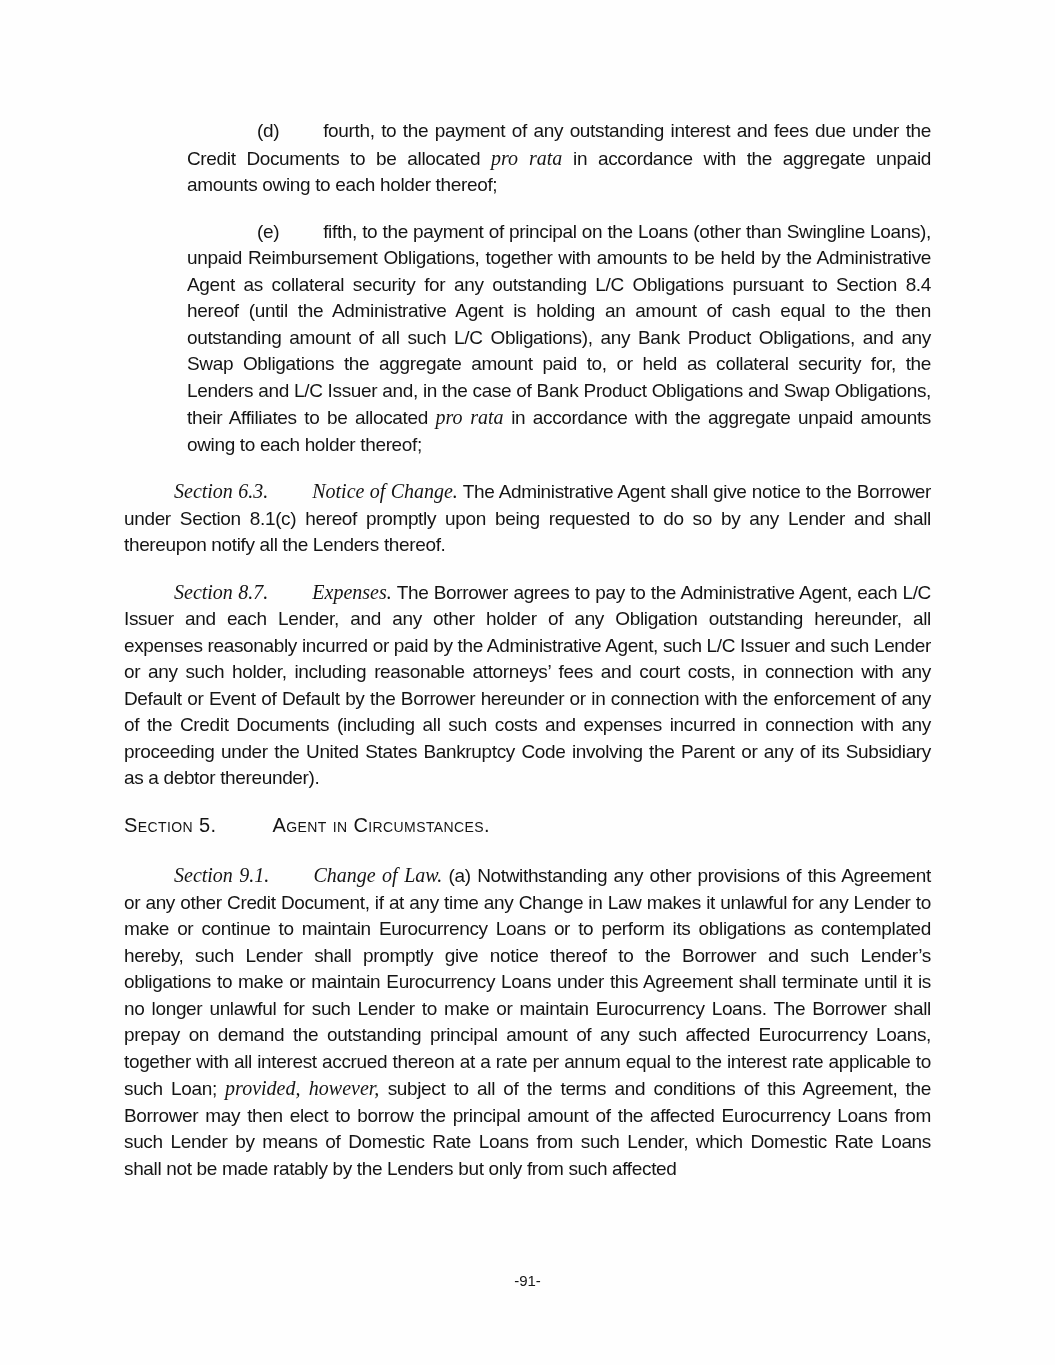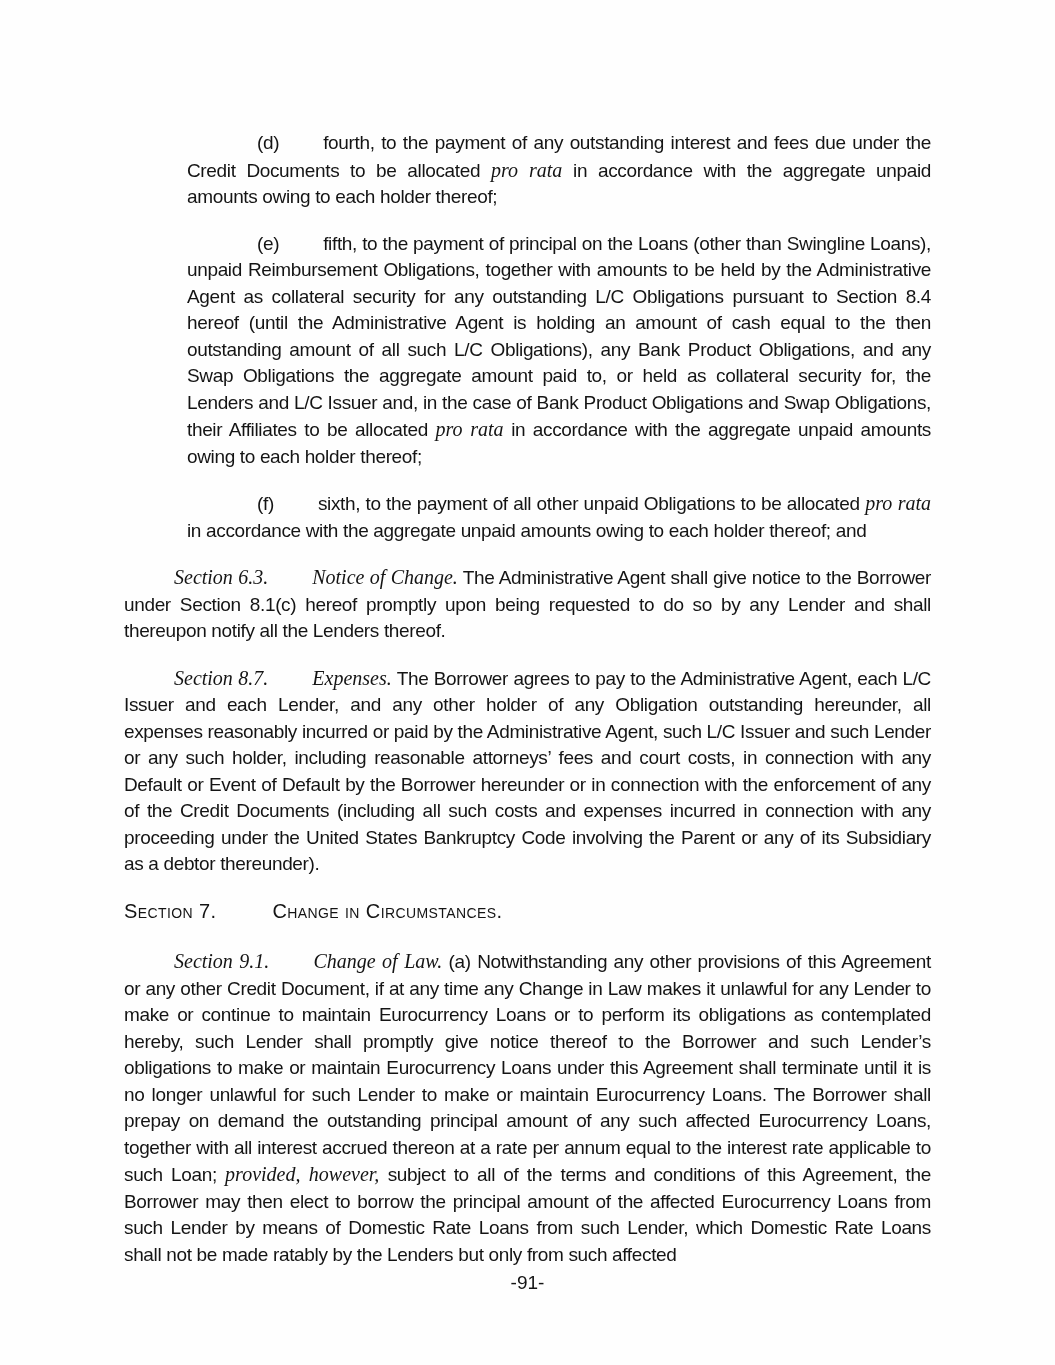--- a/index.html
+++ b/index.html
@@ -16,21 +16,21 @@
   .doc-content {
     position: absolute;
     left: 124px;
     top: 118px;
     width: 807px;
     text-align: justify;
     font-size: 19px;
     line-height: 26.5px;
     letter-spacing: -0.35px;
   }
-  p.para { margin: 12px 0 20px 0; }
+  p.para { margin: 0 0 20px 0; }
   
   p.kind-list { margin-left: 63px; text-indent: 70px; }
   
   p.kind-section { text-indent: 50px; }
   
   p.kind-heading {
     text-indent: 0;
     font-variant: small-caps;
     letter-spacing: 0.4px;
     font-size: 20px;
@@ -47,32 +47,31 @@
   }
   .seg-smallcaps { }
   .seg-tab { display: inline-block; width: 44px; }
   .seg-tabwide { display: inline-block; width: 56px; }
   .page-number {
     position: absolute;
     top: 1272px;
     left: 0;
     width: 100%;
     text-align: center;
-    font-size: 19px;
+    font-size: 15px;
     letter-spacing: 0;
     color: #141414;
   }
 </style>
 </head>
 <body>
 
 <div class="page">
   <div class="doc-content">
       <p class="para kind-list"><span class="seg-label">(d)</span><span class="seg-tab"></span><span class="seg-normal">fourth, to the payment of any outstanding interest and fees due under the Credit Documents to be allocated </span><span class="seg-italic">pro rata</span><span class="seg-normal"> in accordance with the aggregate unpaid amounts owing to each holder thereof;</span></p>
       <p class="para kind-list"><span class="seg-label">(e)</span><span class="seg-tab"></span><span class="seg-normal">fifth, to the payment of principal on the Loans (other than Swingline Loans), unpaid Reimbursement Obligations, together with amounts to be held by the Administrative Agent as collateral security for any outstanding L/C Obligations pursuant to Section 8.4 hereof (until the Administrative Agent is holding an amount of cash equal to the then outstanding amount of all such L/C Obligations), any Bank Product Obligations, and any Swap Obligations the aggregate amount paid to, or held as collateral security for, the Lenders and L/C Issuer and, in the case of Bank Product Obligations and Swap Obligations, their Affiliates to be allocated </span><span class="seg-italic">pro rata</span><span class="seg-normal"> in accordance with the aggregate unpaid amounts owing to each holder thereof;</span></p>
-      <p class="para kind-list"><span class="seg-label">(f)</span><span class="seg-tab"></span><span class="seg-normal">sixth, to the payment of all other unpaid Obligations to be allocated </span><span class="seg-italic">pro rata</span><span class="seg-normal"> in accordance with the aggregate unpaid amounts owing to each holder thereof; and</span></p>
       <p class="para kind-section"><span class="seg-italic">Section 6.3.</span><span class="seg-tab"></span><span class="seg-italic">Notice of Change.</span><span class="seg-normal">  The Administrative Agent shall give notice to the Borrower under Section 8.1(c) hereof promptly upon being requested to do so by any Lender and shall thereupon notify all the Lenders thereof.</span></p>
       <p class="para kind-section"><span class="seg-italic">Section 8.7.</span><span class="seg-tab"></span><span class="seg-italic">Expenses.</span><span class="seg-normal">  The Borrower agrees to pay to the Administrative Agent, each L/C Issuer and each Lender, and any other holder of any Obligation outstanding hereunder, all expenses reasonably incurred or paid by the Administrative Agent, such L/C Issuer and such Lender or any such holder, including reasonable attorneys’ fees and court costs, in connection with any Default or Event of Default by the Borrower hereunder or in connection with the enforcement of any of the Credit Documents (including all such costs and expenses incurred in connection with any proceeding under the United States Bankruptcy Code involving the Parent or any of its Subsidiary as a debtor thereunder).</span></p>
-      <p class="para kind-heading"><span class="seg-smallcaps">Section 7.</span><span class="seg-tabwide"></span><span class="seg-smallcaps">Change in Circumstances.</span></p>
+      <p class="para kind-heading"><span class="seg-smallcaps">Section 5.</span><span class="seg-tabwide"></span><span class="seg-smallcaps">Agent in Circumstances.</span></p>
       <p class="para kind-section"><span class="seg-italic">Section 9.1.</span><span class="seg-tab"></span><span class="seg-italic">Change of Law.</span><span class="seg-normal">  (a) Notwithstanding any other provisions of this Agreement or any other Credit Document, if at any time any Change in Law makes it unlawful for any Lender to make or continue to maintain Eurocurrency Loans or to perform its obligations as contemplated hereby, such Lender shall promptly give notice thereof to the Borrower and such Lender’s obligations to make or maintain Eurocurrency Loans under this Agreement shall terminate until it is no longer unlawful for such Lender to make or maintain Eurocurrency Loans.  The Borrower shall prepay on demand the outstanding principal amount of any such affected Eurocurrency Loans, together with all interest accrued thereon at a rate per annum equal to the interest rate applicable to such Loan; </span><span class="seg-italic">provided, however,</span><span class="seg-normal"> subject to all of the terms and conditions of this Agreement, the Borrower may then elect to borrow the principal amount of the affected Eurocurrency Loans from such Lender by means of Domestic Rate Loans from such Lender, which Domestic Rate Loans shall not be made ratably by the Lenders but only from such affected</span></p>
     </div>
   <div class="page-number">-91-</div>
 </div>
 
 </body></html>

